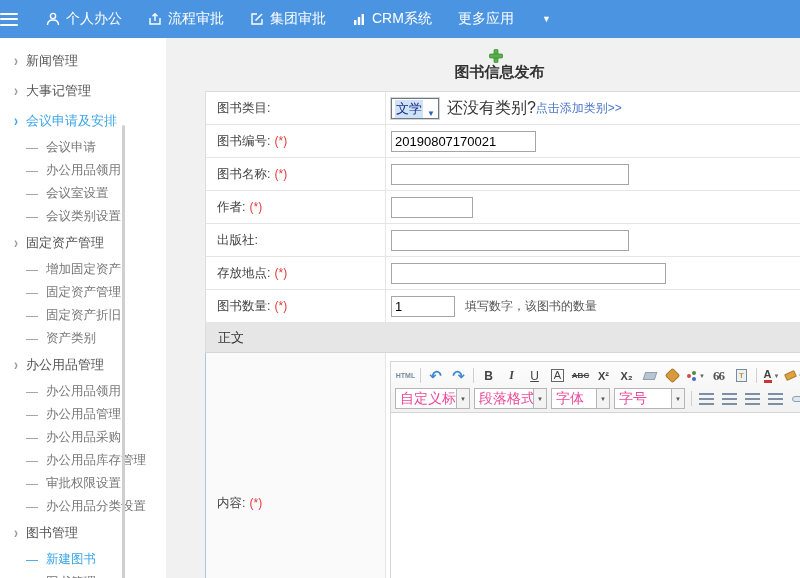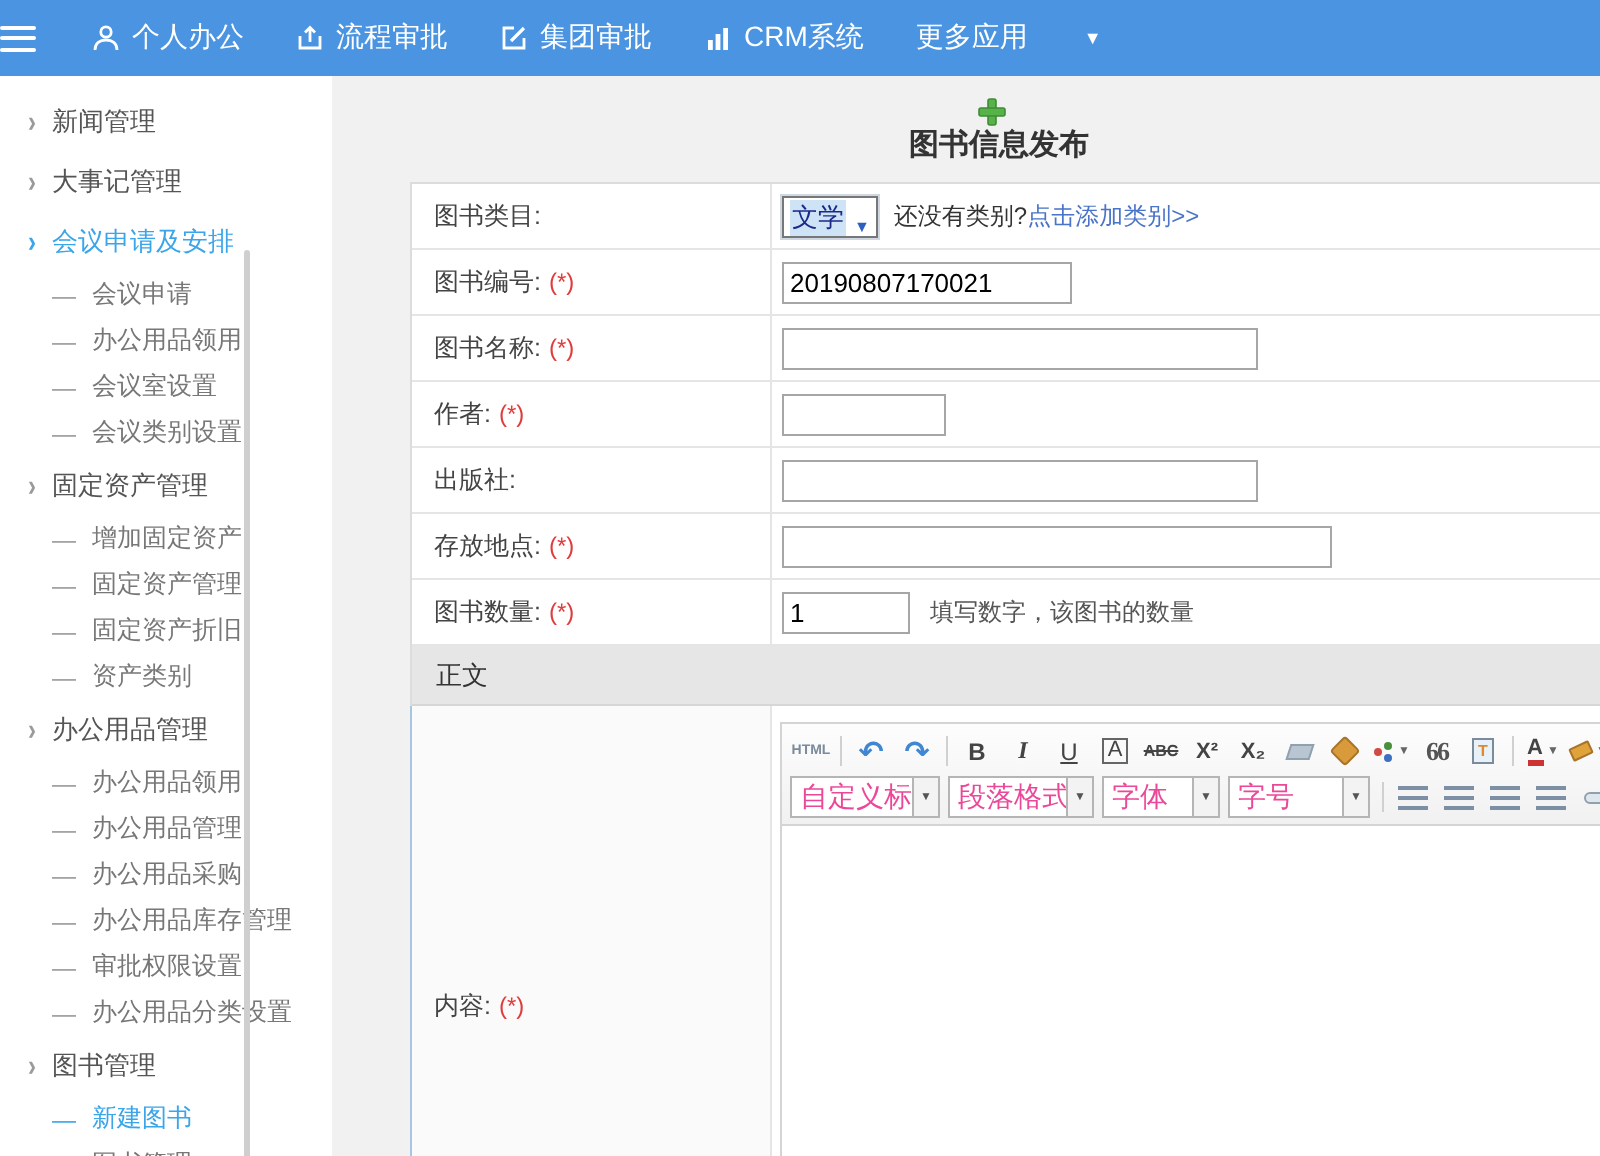--- a/index.html
+++ b/index.html
@@ -37,21 +37,21 @@
 
   
   .form-table { margin-left:39px; background:#fff; border:1px solid #dcdcdc; border-right:none; }
   .f-row { display:flex; align-items:stretch; height:33px; border-bottom:1px solid #e5e5e5; }
   .f-label { width:180px; flex:none; display:flex; align-items:center; padding-left:11px; border-right:1px solid #e5e5e5; font-size:12.5px; color:#444; }
   .f-req { color:#e03c3c; margin-left:4px; font-size:12px; }
   .f-field { flex:1; display:flex; align-items:center; padding-left:5px; font-size:12px; color:#333; overflow:hidden; }
   .f-field input { height:21px; border:1px solid #a6a6a6; font-size:13px; padding:0 3px; font-family:inherit; background:#fff; }
   .w158{width:145px;font-size:14px;} .w238{width:238px;} .w82{width:82px;} .w275{width:275px;} .w64{width:64px;}
   .helper { margin-left:10px; color:#555; font-size:12px; }
-  .helper-plain { margin-left:8px; color:#333; font-size:12px; }
+  .helper-plain { margin-left:8px; color:#333; font-size:16px; }
   .helper-link { color:#4a74c8; font-size:12px; text-decoration:none; cursor:pointer; }
   .cat-select { display:inline-flex; align-items:flex-end; border:1px solid #777; background:#fff; height:21px; padding:0 3px; cursor:pointer; box-shadow:0 0 0 1px #cfd8e2; }
   .cat-select .sel-txt { font-size:13px; color:#1b2a8a; background:#cfe3f6; padding:0 1px; }
   .cat-select .sel-caret { color:#2b5fc0; font-size:8px; margin-left:4px; }
 
   .section-row { height:30px; background:#e6e6e6; border-bottom:1px solid #d6d6d6; display:flex; align-items:center; padding-left:12px; font-size:13px; color:#333;text-align:center; }
 
   
   .content-row { display:flex; min-height:300px; border-left:1px solid #a8c6e0; margin-left:-1px; }
   .c-label { width:180px; flex:none; background:#fafafa; border-right:1px solid #e5e5e5; display:flex; align-items:center; padding-left:11px; font-size:12.5px; color:#444; }

